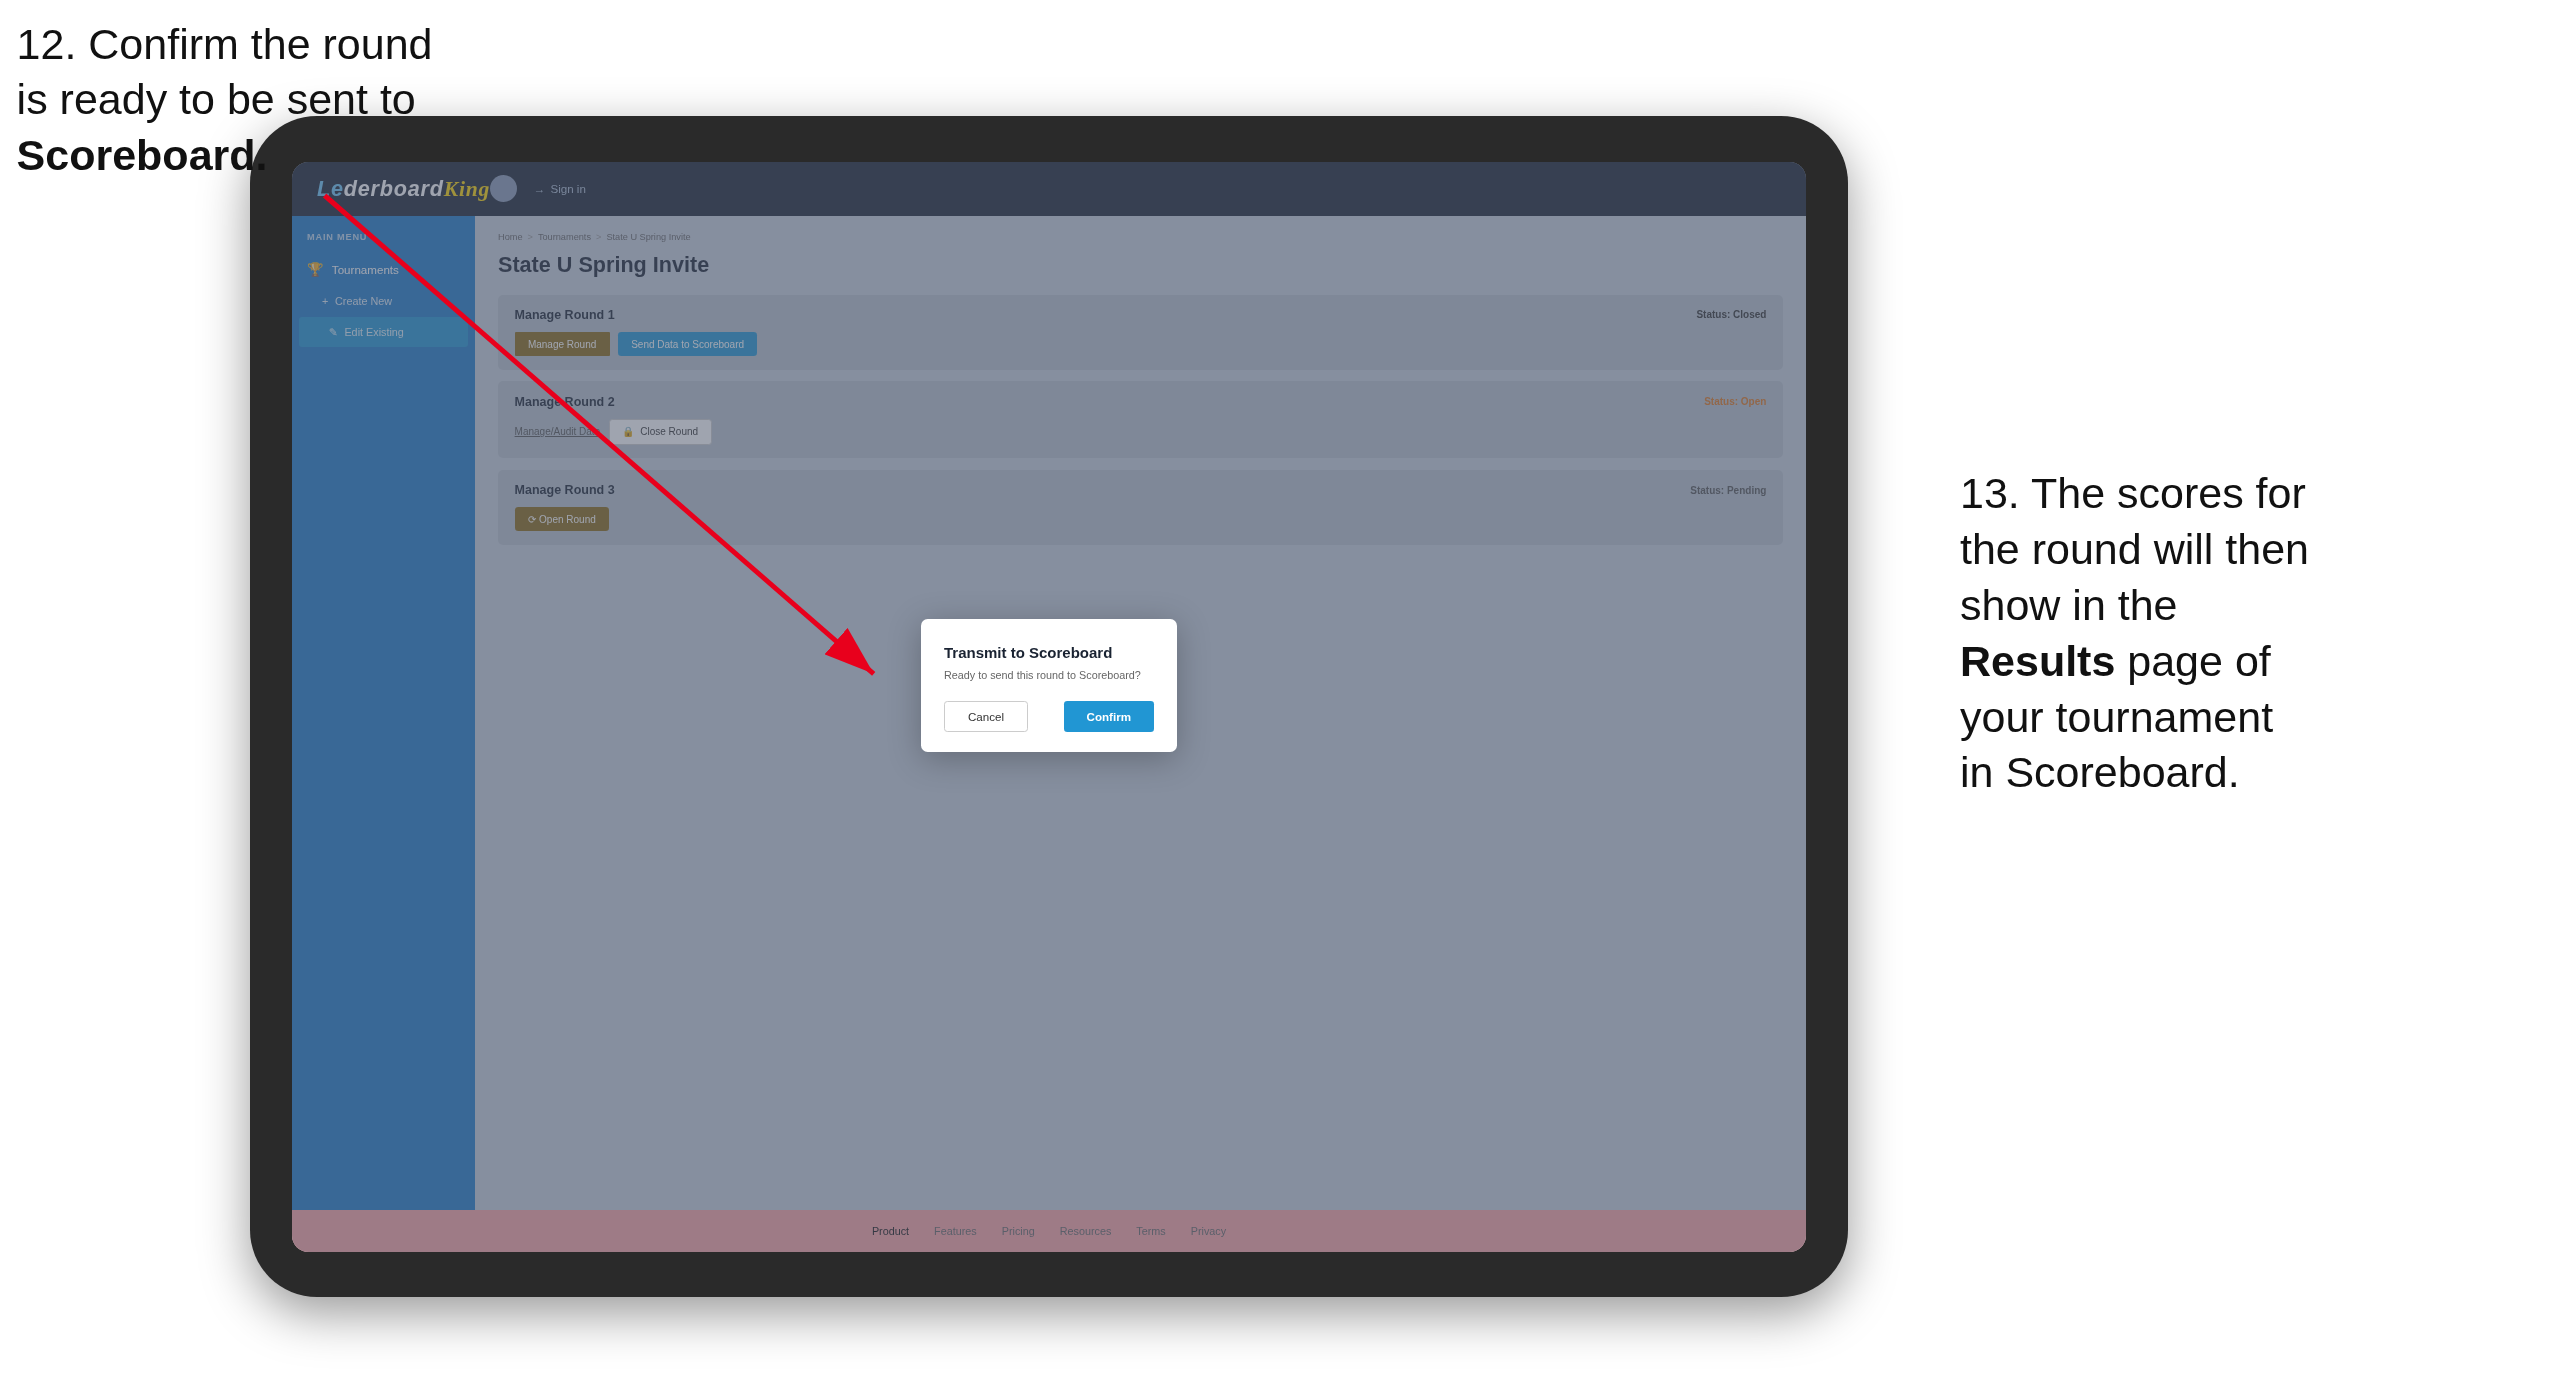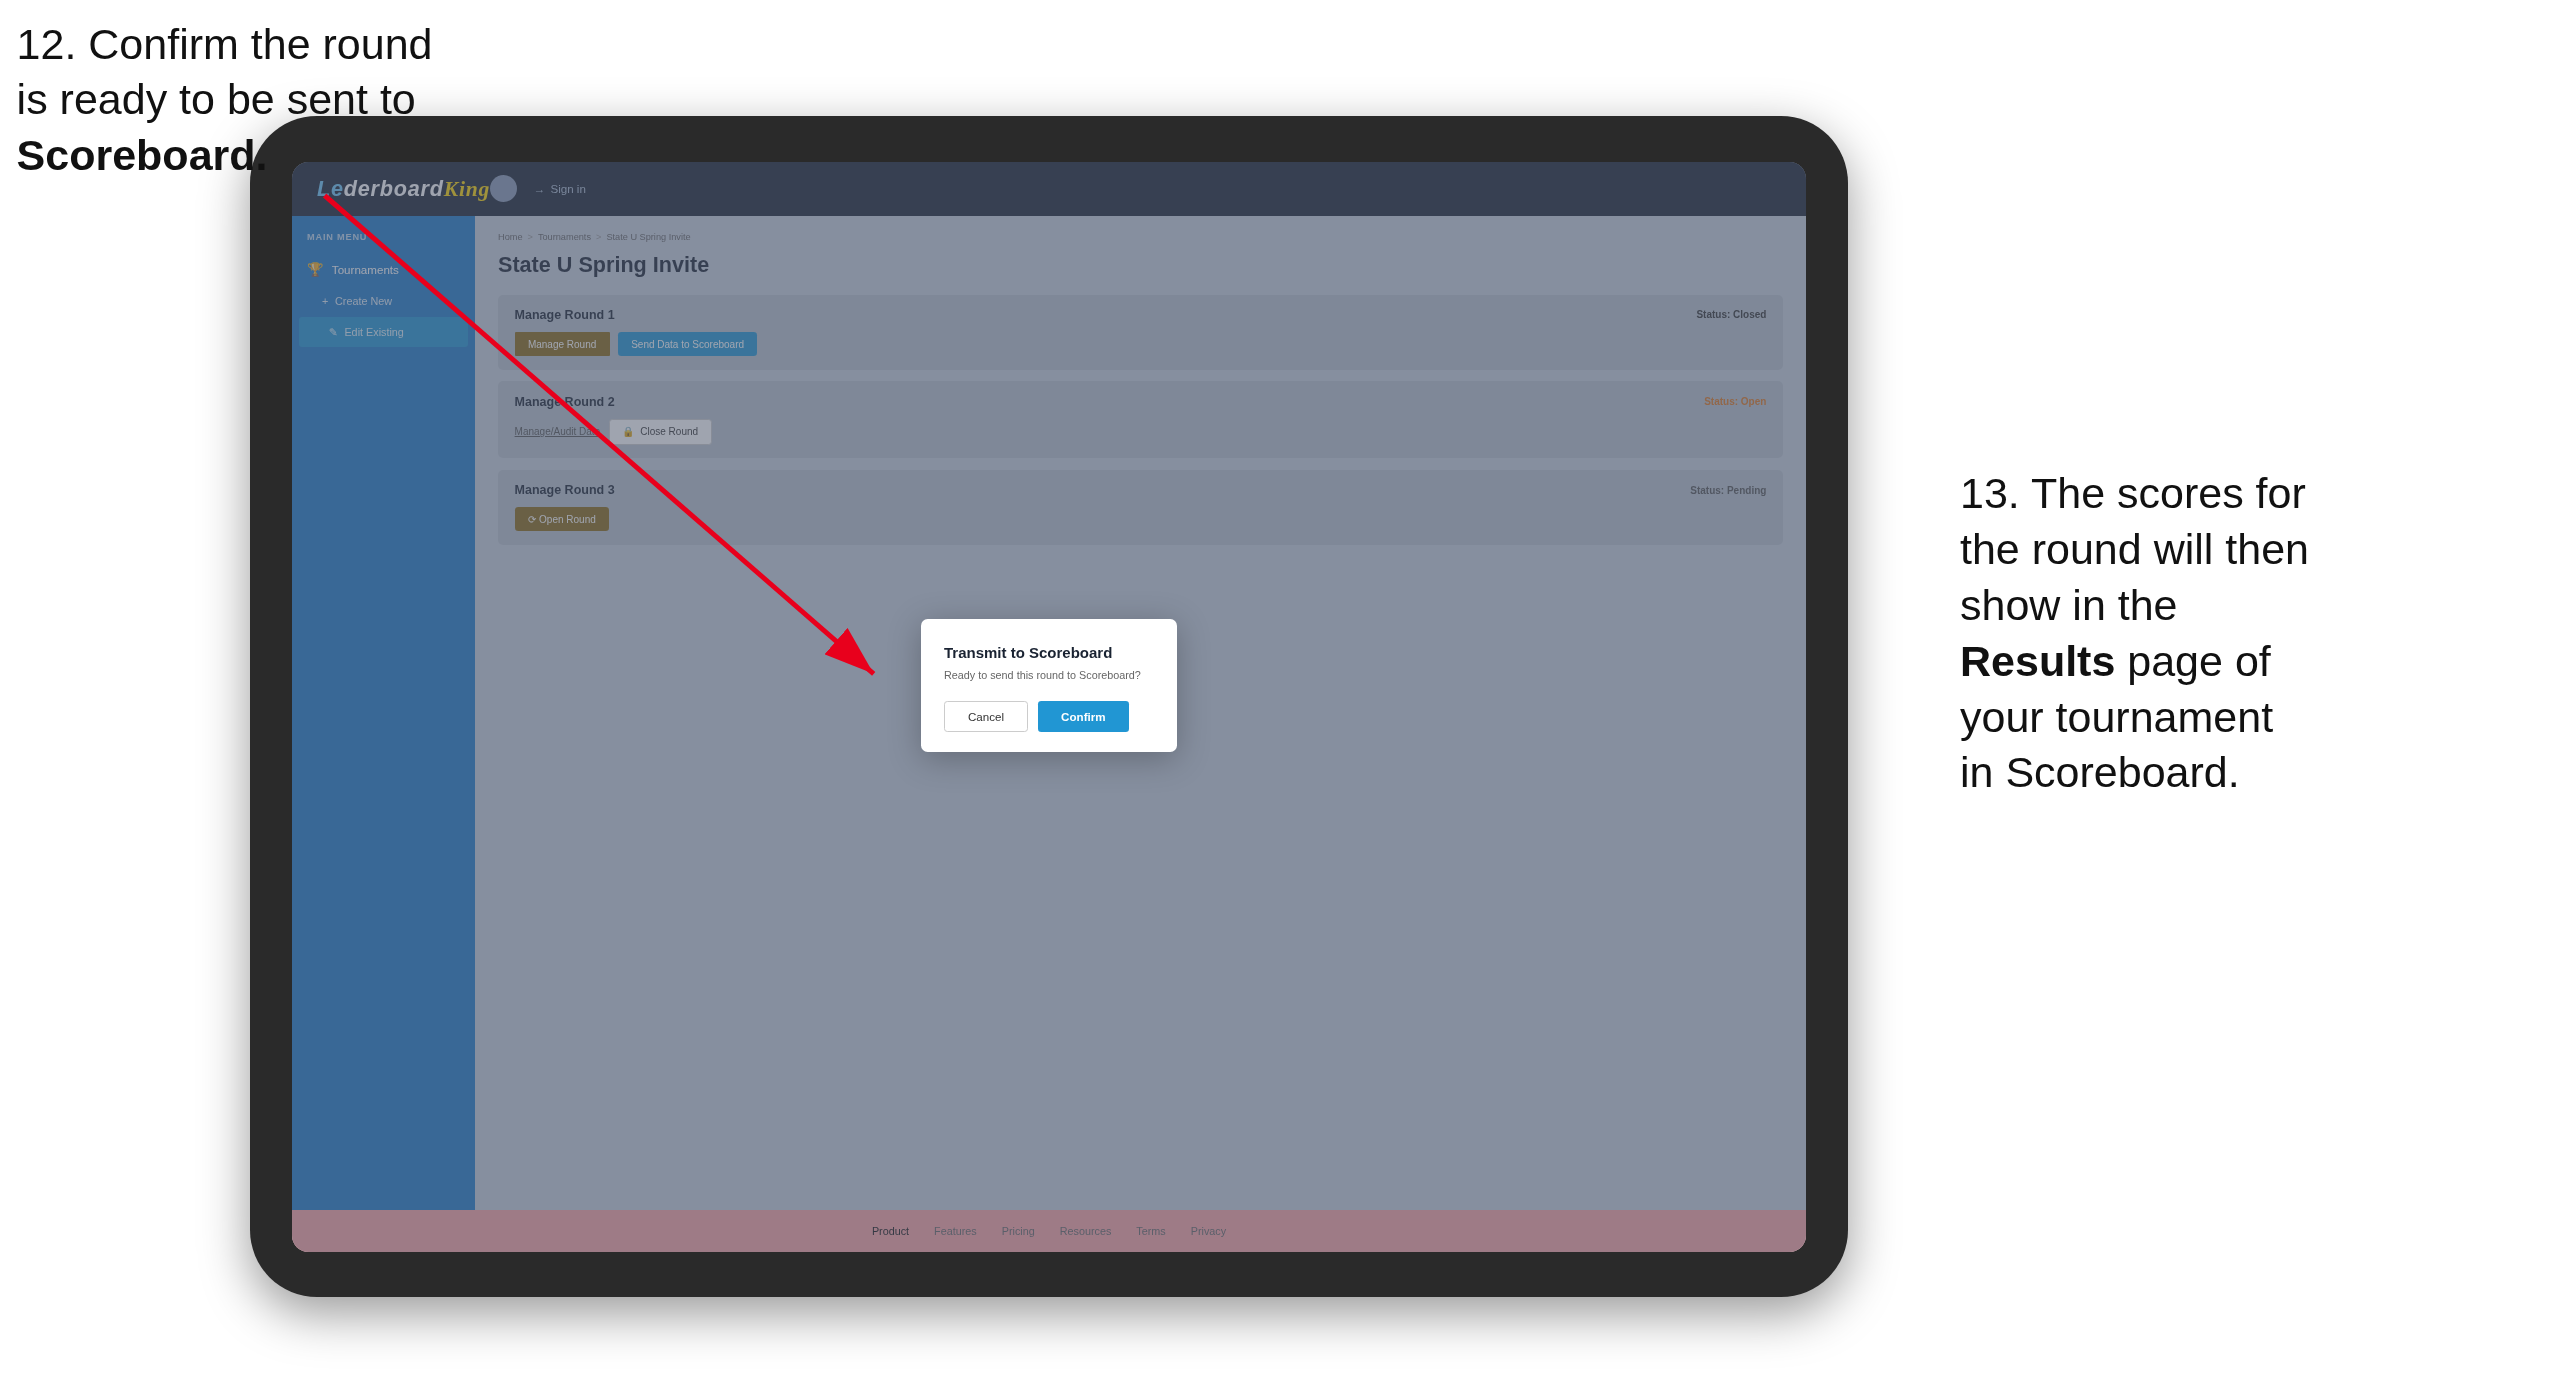--- a/index.html
+++ b/index.html
@@ -362,21 +362,21 @@
 
     .modal-subtitle {
       font-size: 10.8px;
       color: #666;
       margin-bottom: 20px;
     }
 
     .modal-actions {
       display: flex;
       gap: 10px;
-      justify-content: flex-start;
+      justify-content: space-between;
     }
 
     .btn-cancel {
       background: #fff;
       color: #333;
       border: 0.8px solid #ccc;
       border-radius: 3.3px;
       padding: 8.3px 23px;
       font-size: 11.6px;
       cursor: pointer;

